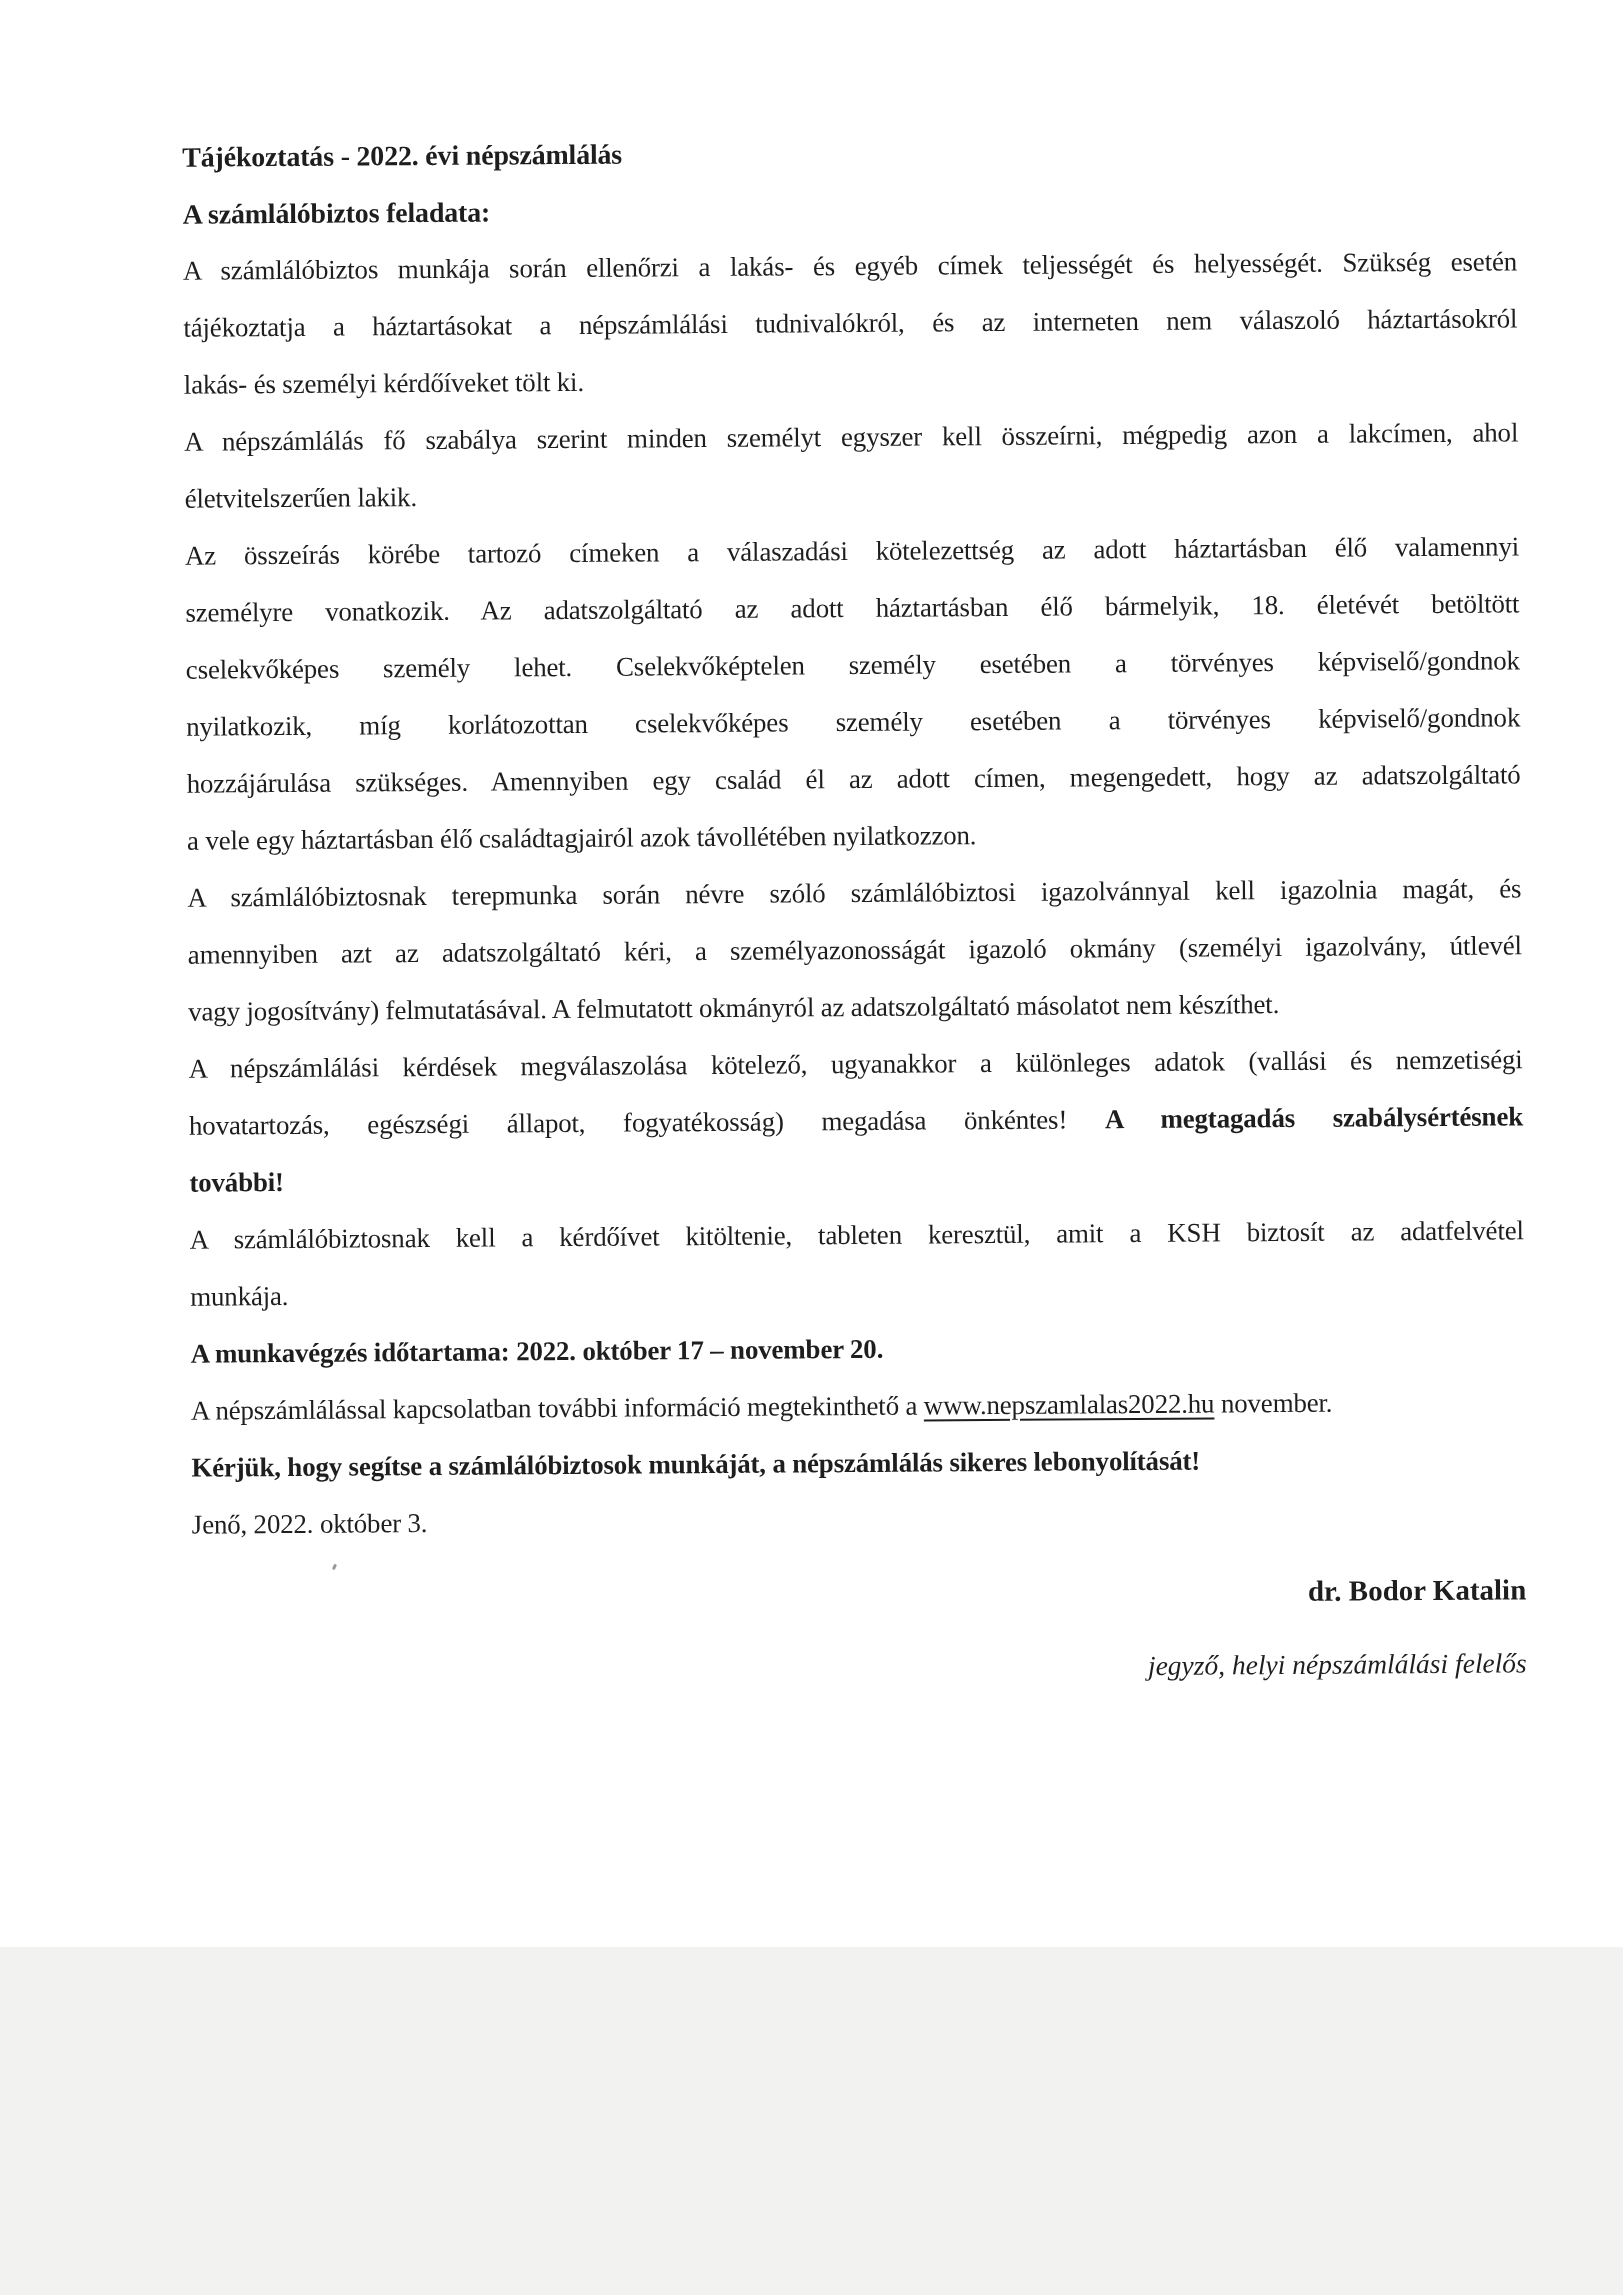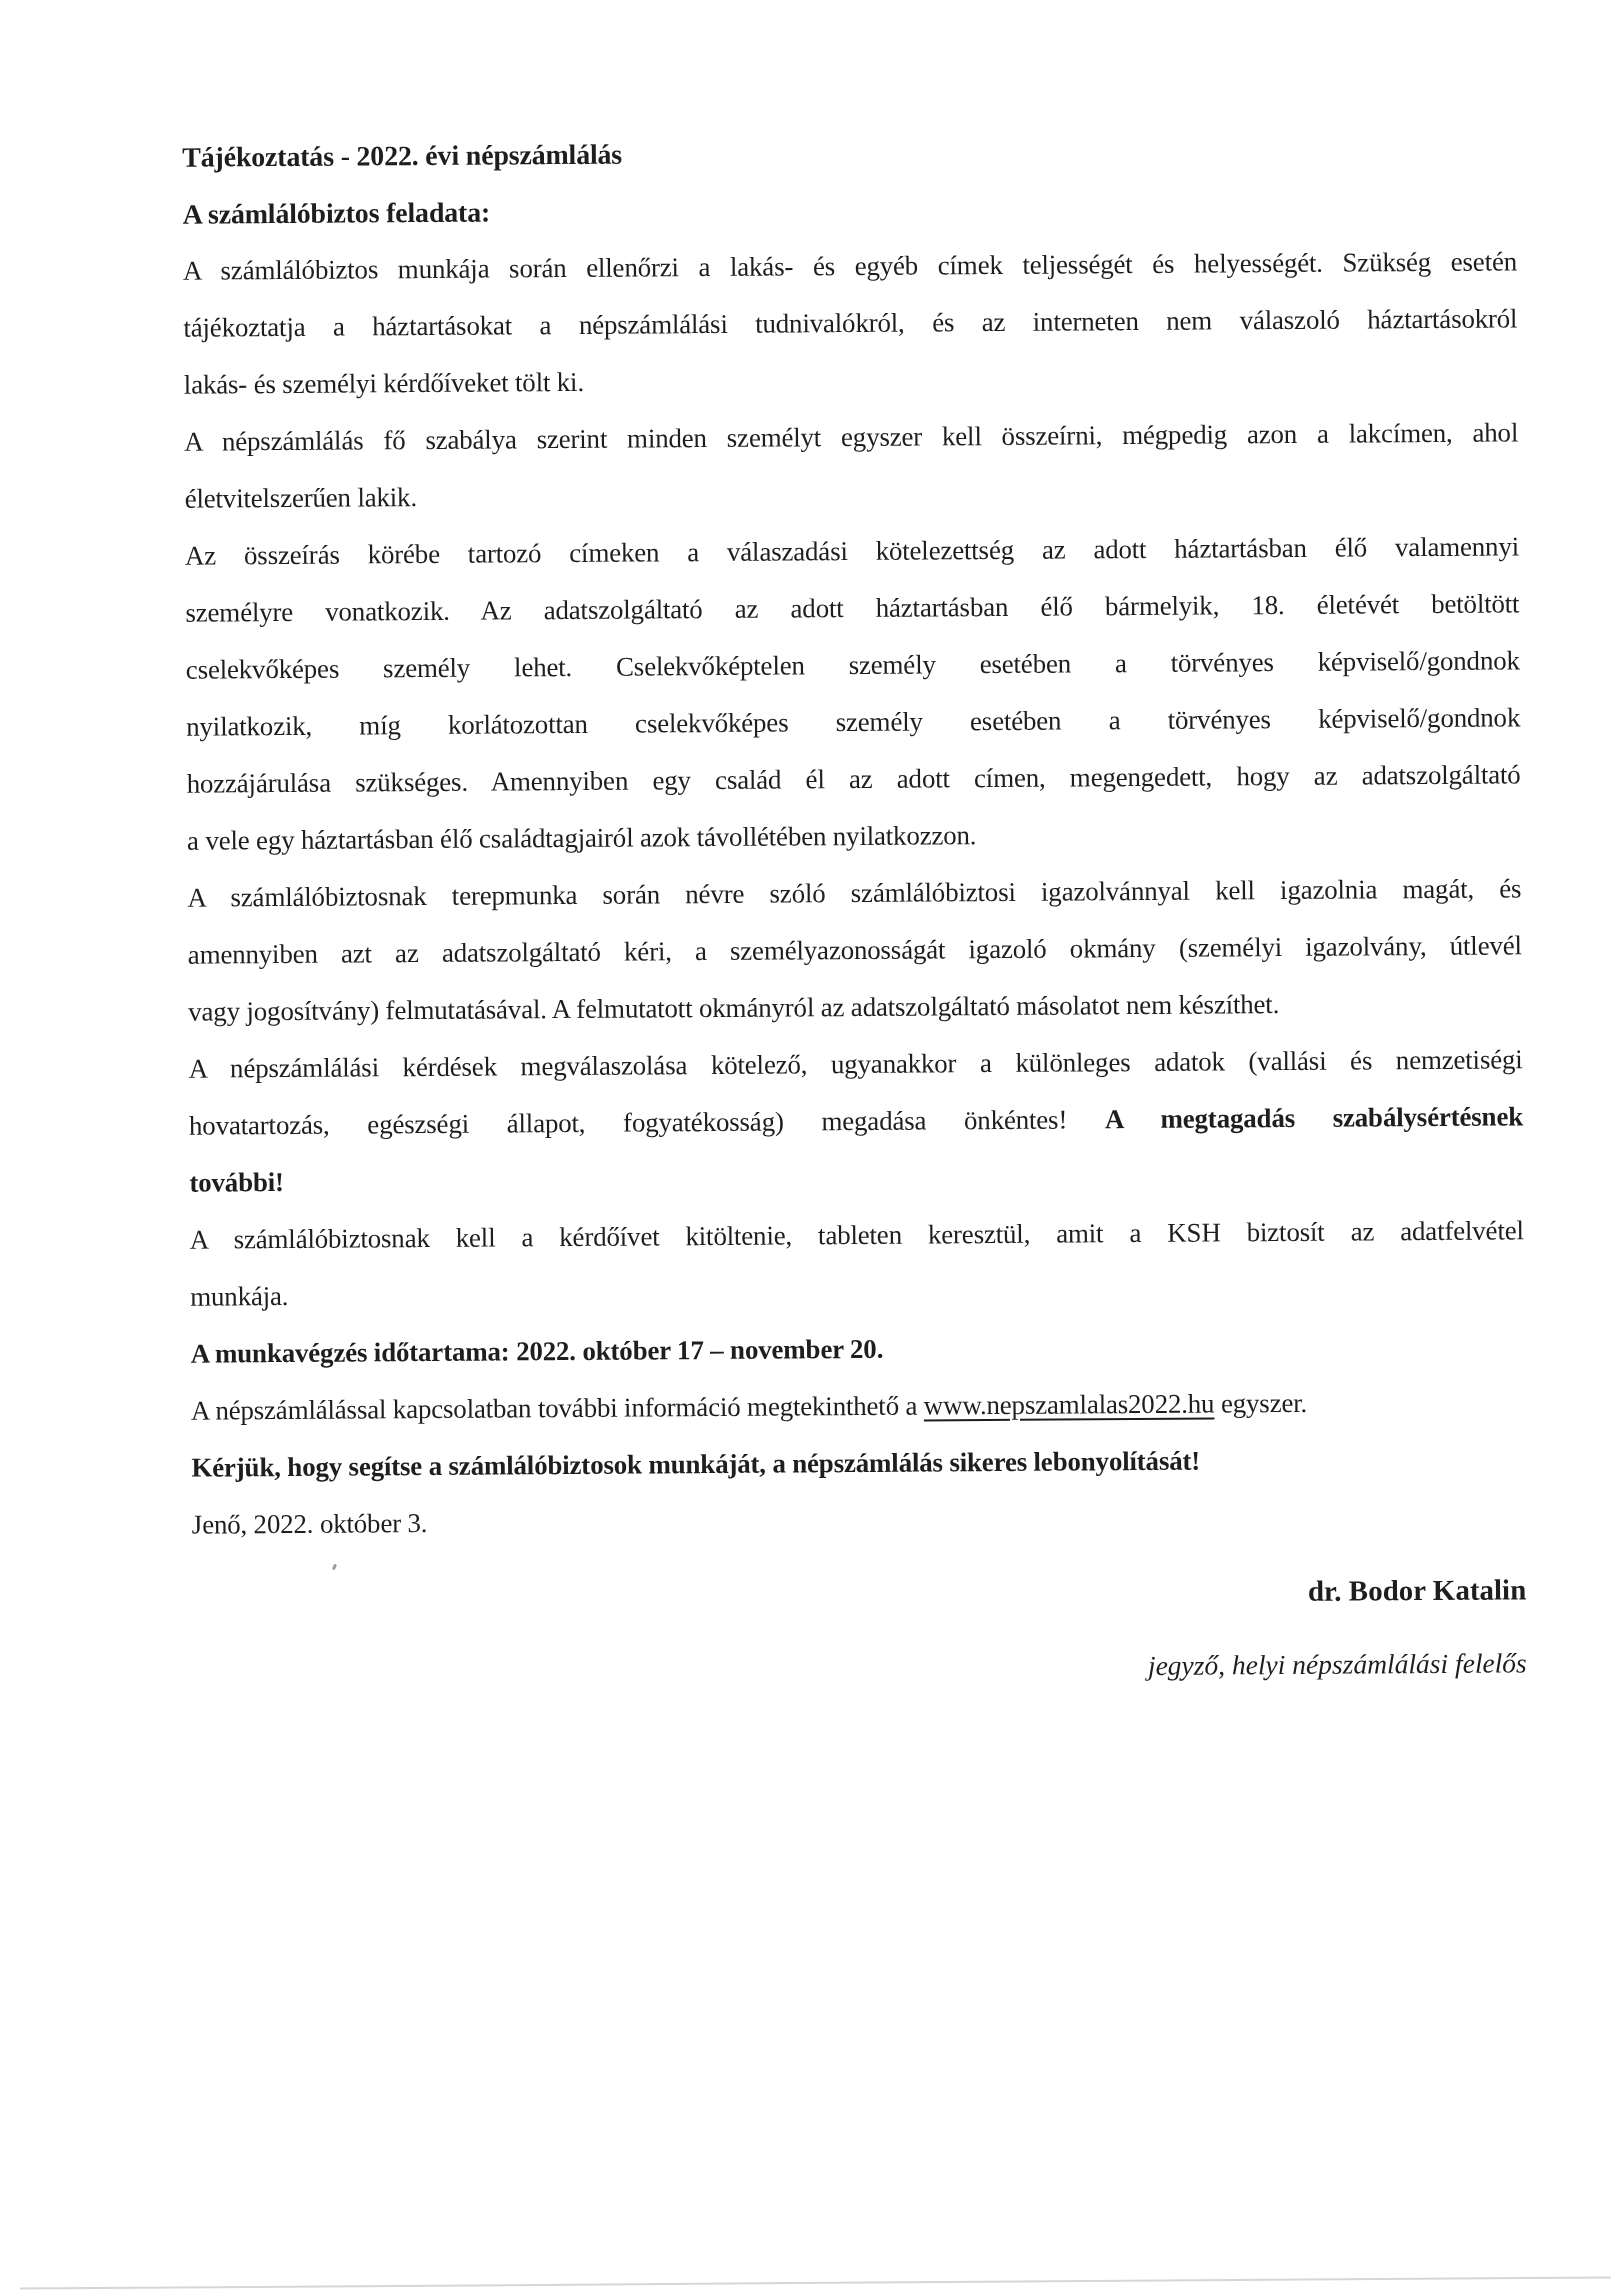--- a/index.html
+++ b/index.html
@@ -3,21 +3,21 @@
 <meta charset="utf-8">
 <style>
   html, body { margin: 0; padding: 0; }
   body {
     width: 1623px; height: 2295px;
     background: #f2f2f0;
     font-family: "Liberation Serif", "DejaVu Serif", serif;
   }
   .page {
     position: relative;
-    width: 1623px; height: 2295px;
+    width: 1623px; height: 1947px;
     background: #ffffff;
     overflow: hidden;
     color: #1e1e1e;
   }
   .content {
     position: absolute;
     left: 182px; top: 124px; width: 1334px;
     transform: rotate(-0.4deg);
     transform-origin: 50% 0;
   }
@@ -90,21 +90,21 @@
         <div class="line"><span>a vele egy háztartásban élő családtagjairól azok távollétében nyilatkozzon.</span></div>
         <div class="line j"><span>A számlálóbiztosnak terepmunka során névre szóló számlálóbiztosi igazolvánnyal kell igazolnia magát, és</span></div>
         <div class="line j"><span>amennyiben azt az adatszolgáltató kéri, a személyazonosságát igazoló okmány (személyi igazolvány, útlevél</span></div>
         <div class="line"><span>vagy jogosítvány) felmutatásával. A felmutatott okmányról az adatszolgáltató másolatot nem készíthet.</span></div>
         <div class="line j"><span>A népszámlálási kérdések megválaszolása kötelező, ugyanakkor a különleges adatok (vallási és nemzetiségi</span></div>
         <div class="line j"><span>hovatartozás, egészségi állapot, fogyatékosság) megadása önkéntes! </span><span class="b">A megtagadás szabálysértésnek</span></div>
         <div class="line"><span class="b">további!</span></div>
         <div class="line j"><span>A számlálóbiztosnak kell a kérdőívet kitöltenie, tableten keresztül, amit a KSH biztosít az adatfelvétel</span></div>
         <div class="line"><span>munkája.</span></div>
         <div class="line"><span class="b">A munkavégzés időtartama: 2022. október 17 – november 20.</span></div>
-        <div class="line"><span>A népszámlálással kapcsolatban további információ megtekinthető a </span><span class="u">www.nepszamlalas2022.hu</span><span> egyszer.</span></div>
+        <div class="line"><span>A népszámlálással kapcsolatban további információ megtekinthető a </span><span class="u">www.nepszamlalas2022.hu</span><span> november.</span></div>
         <div class="line"><span class="b">Kérjük, hogy segítse a számlálóbiztosok munkáját, a népszámlálás sikeres lebonyolítását!</span></div>
         <div class="line"><span>Jenő, 2022. október 3.</span></div>
       </div>
     <div class="signature">
       <div class="sig-name">dr. Bodor Katalin</div>
       <div class="sig-role">jegyző, helyi népszámlálási felelős</div>
     </div>
   </div>
   <div class="artifact-dot"></div>
   <div class="scan-bottom-line"></div>

